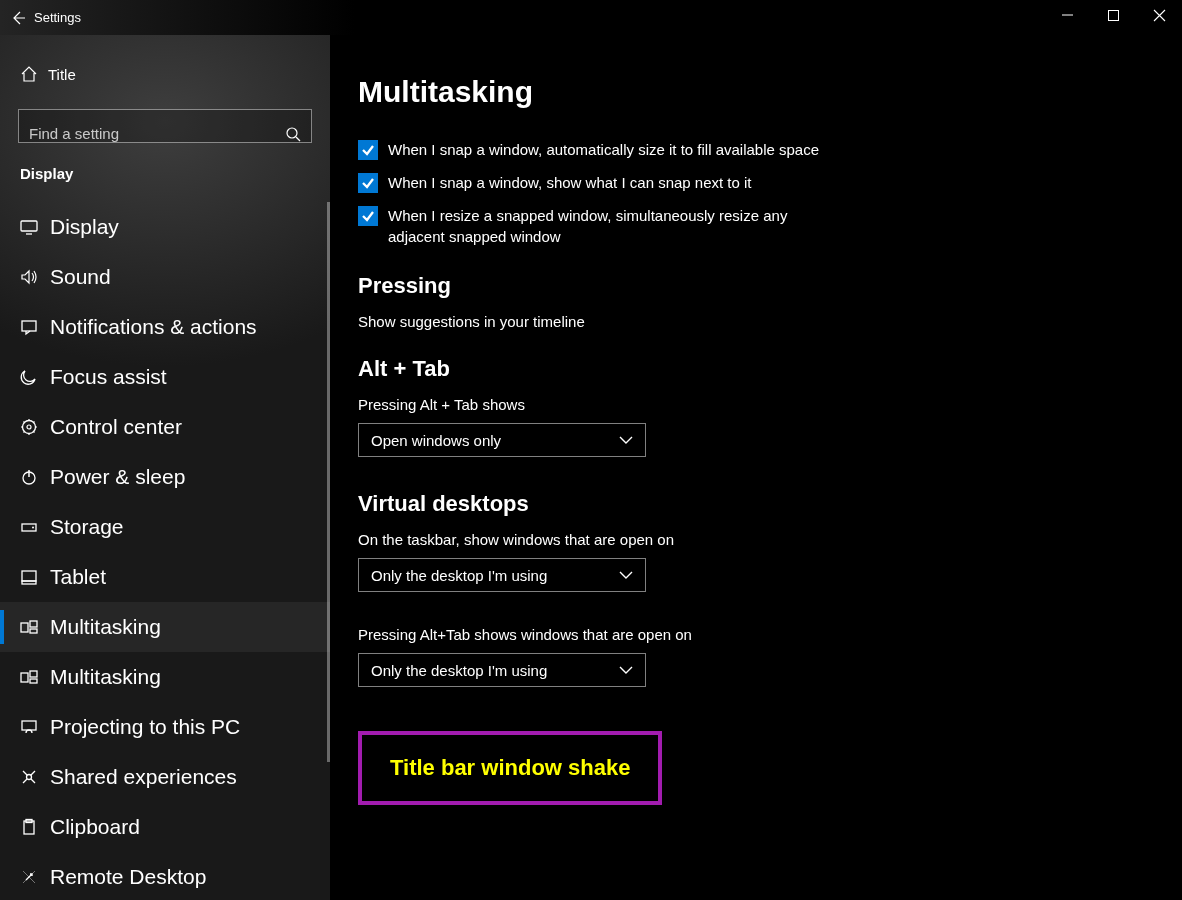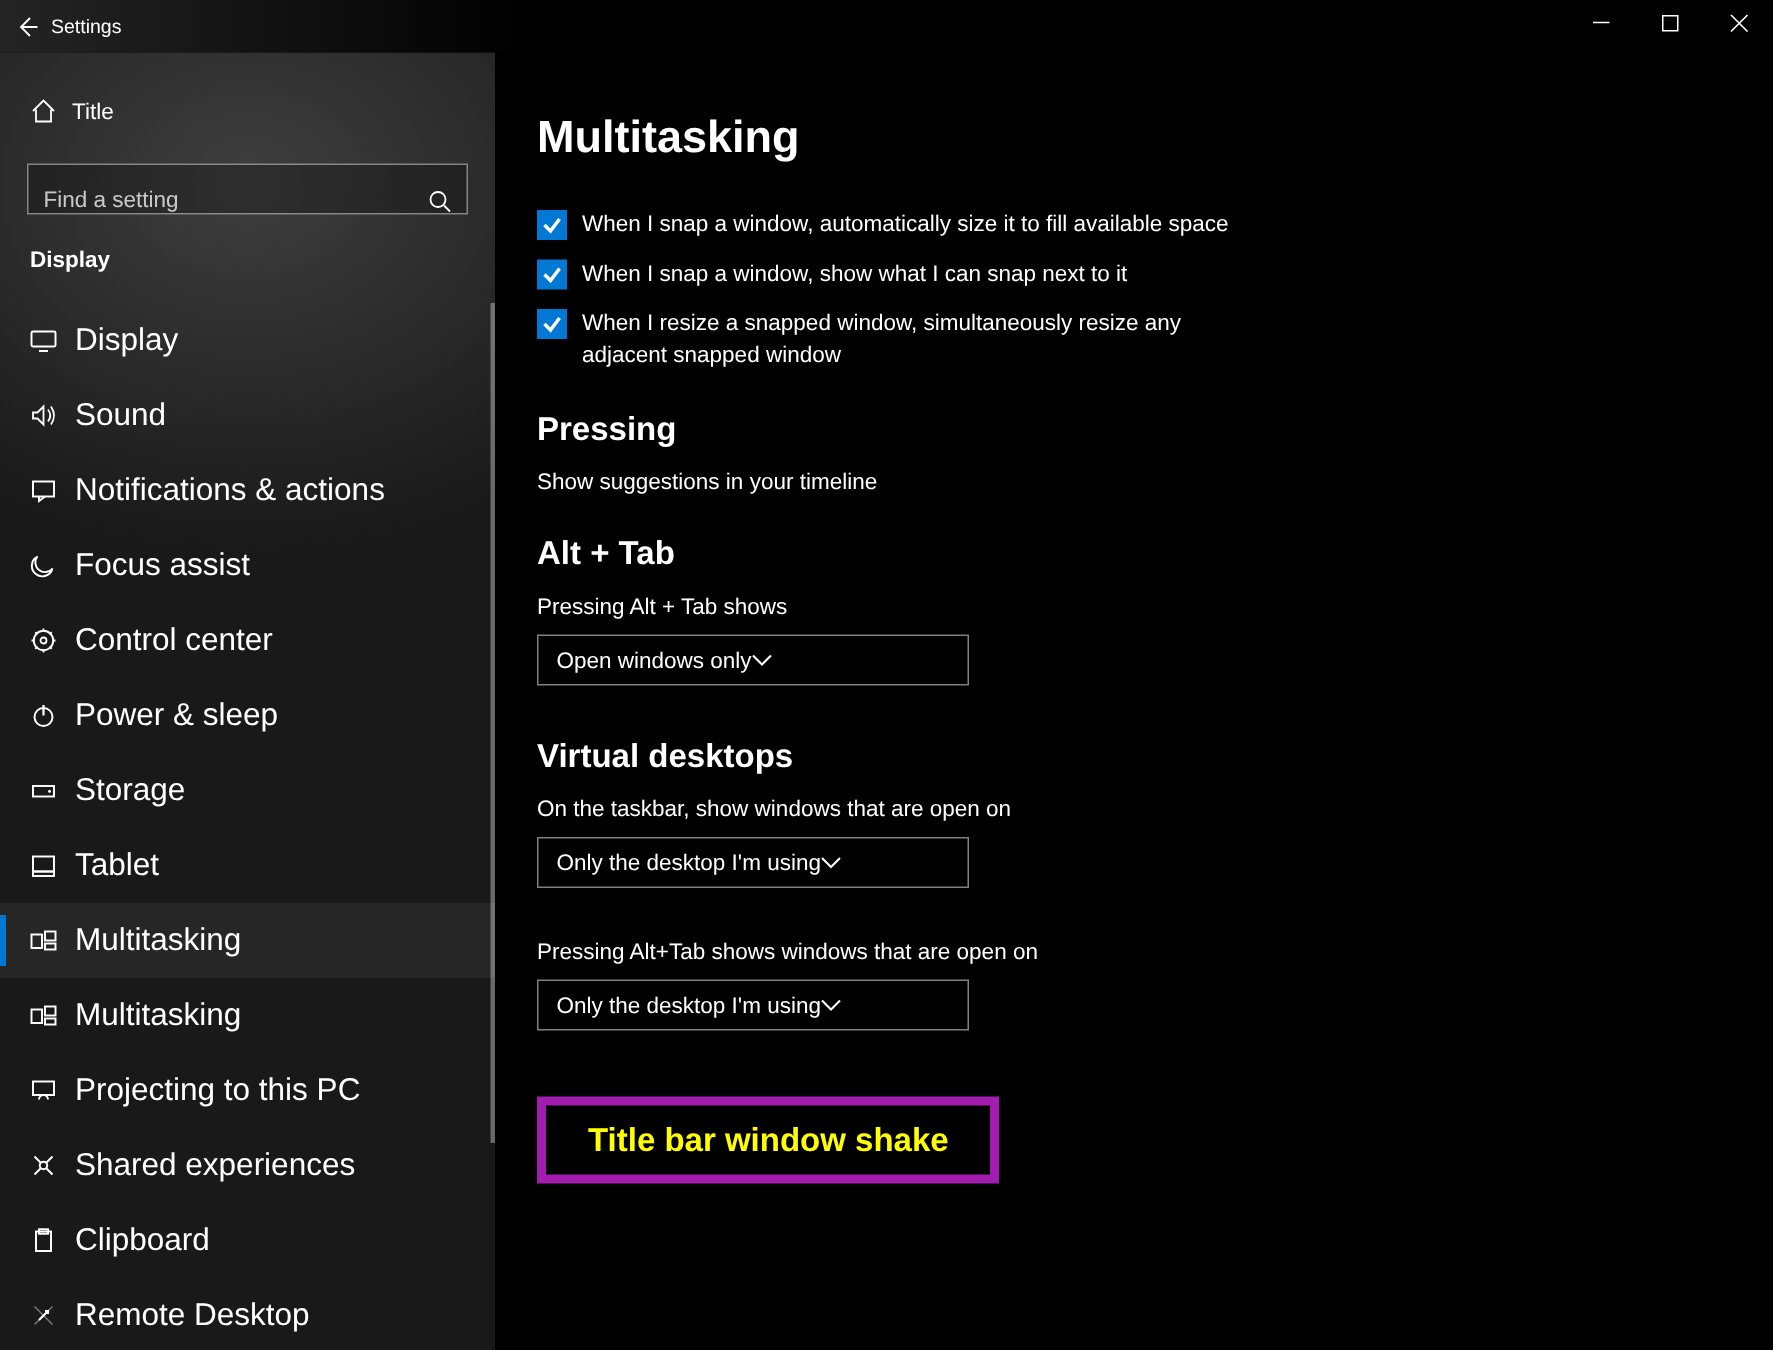--- a/index.html
+++ b/index.html
@@ -76,28 +76,28 @@
   .toggle {
     width:44px; height:20px; border:1.5px solid #fff; border-radius:20px;
     position:relative; margin-right:14px; cursor:pointer;
   }
   .toggle::after {
     content:""; position:absolute; width:12px; height:12px;
     border-radius:50%; background:#fff; top:2.5px; left:3px;
   }
   .dropdown {
     width:288px; height:34px; border:1px solid rgba(255,255,255,0.5);
-    background:#000; display:flex; align-items:center; 
+    background:#000; display:flex; align-items:center; justify-content:space-between;
     padding: 0 12px; cursor:pointer; margin-bottom:34px;
   }
   .dropdown .val { font-size:15px;}
   .highlighted-section {
     display:inline-block;
-    border: 6px solid #a21caf;
-    padding: 10px 28px;
+    border: 4px solid #a21caf;
+    padding: 20px 28px;
     margin-top: 10px;
   }
   .highlighted-section h2 {
     color: #ffff00; font-size:22px; font-weight:600; margin:0;
   }
   svg { overflow: visible;}
 </style>
 </head>
 <body>
 

